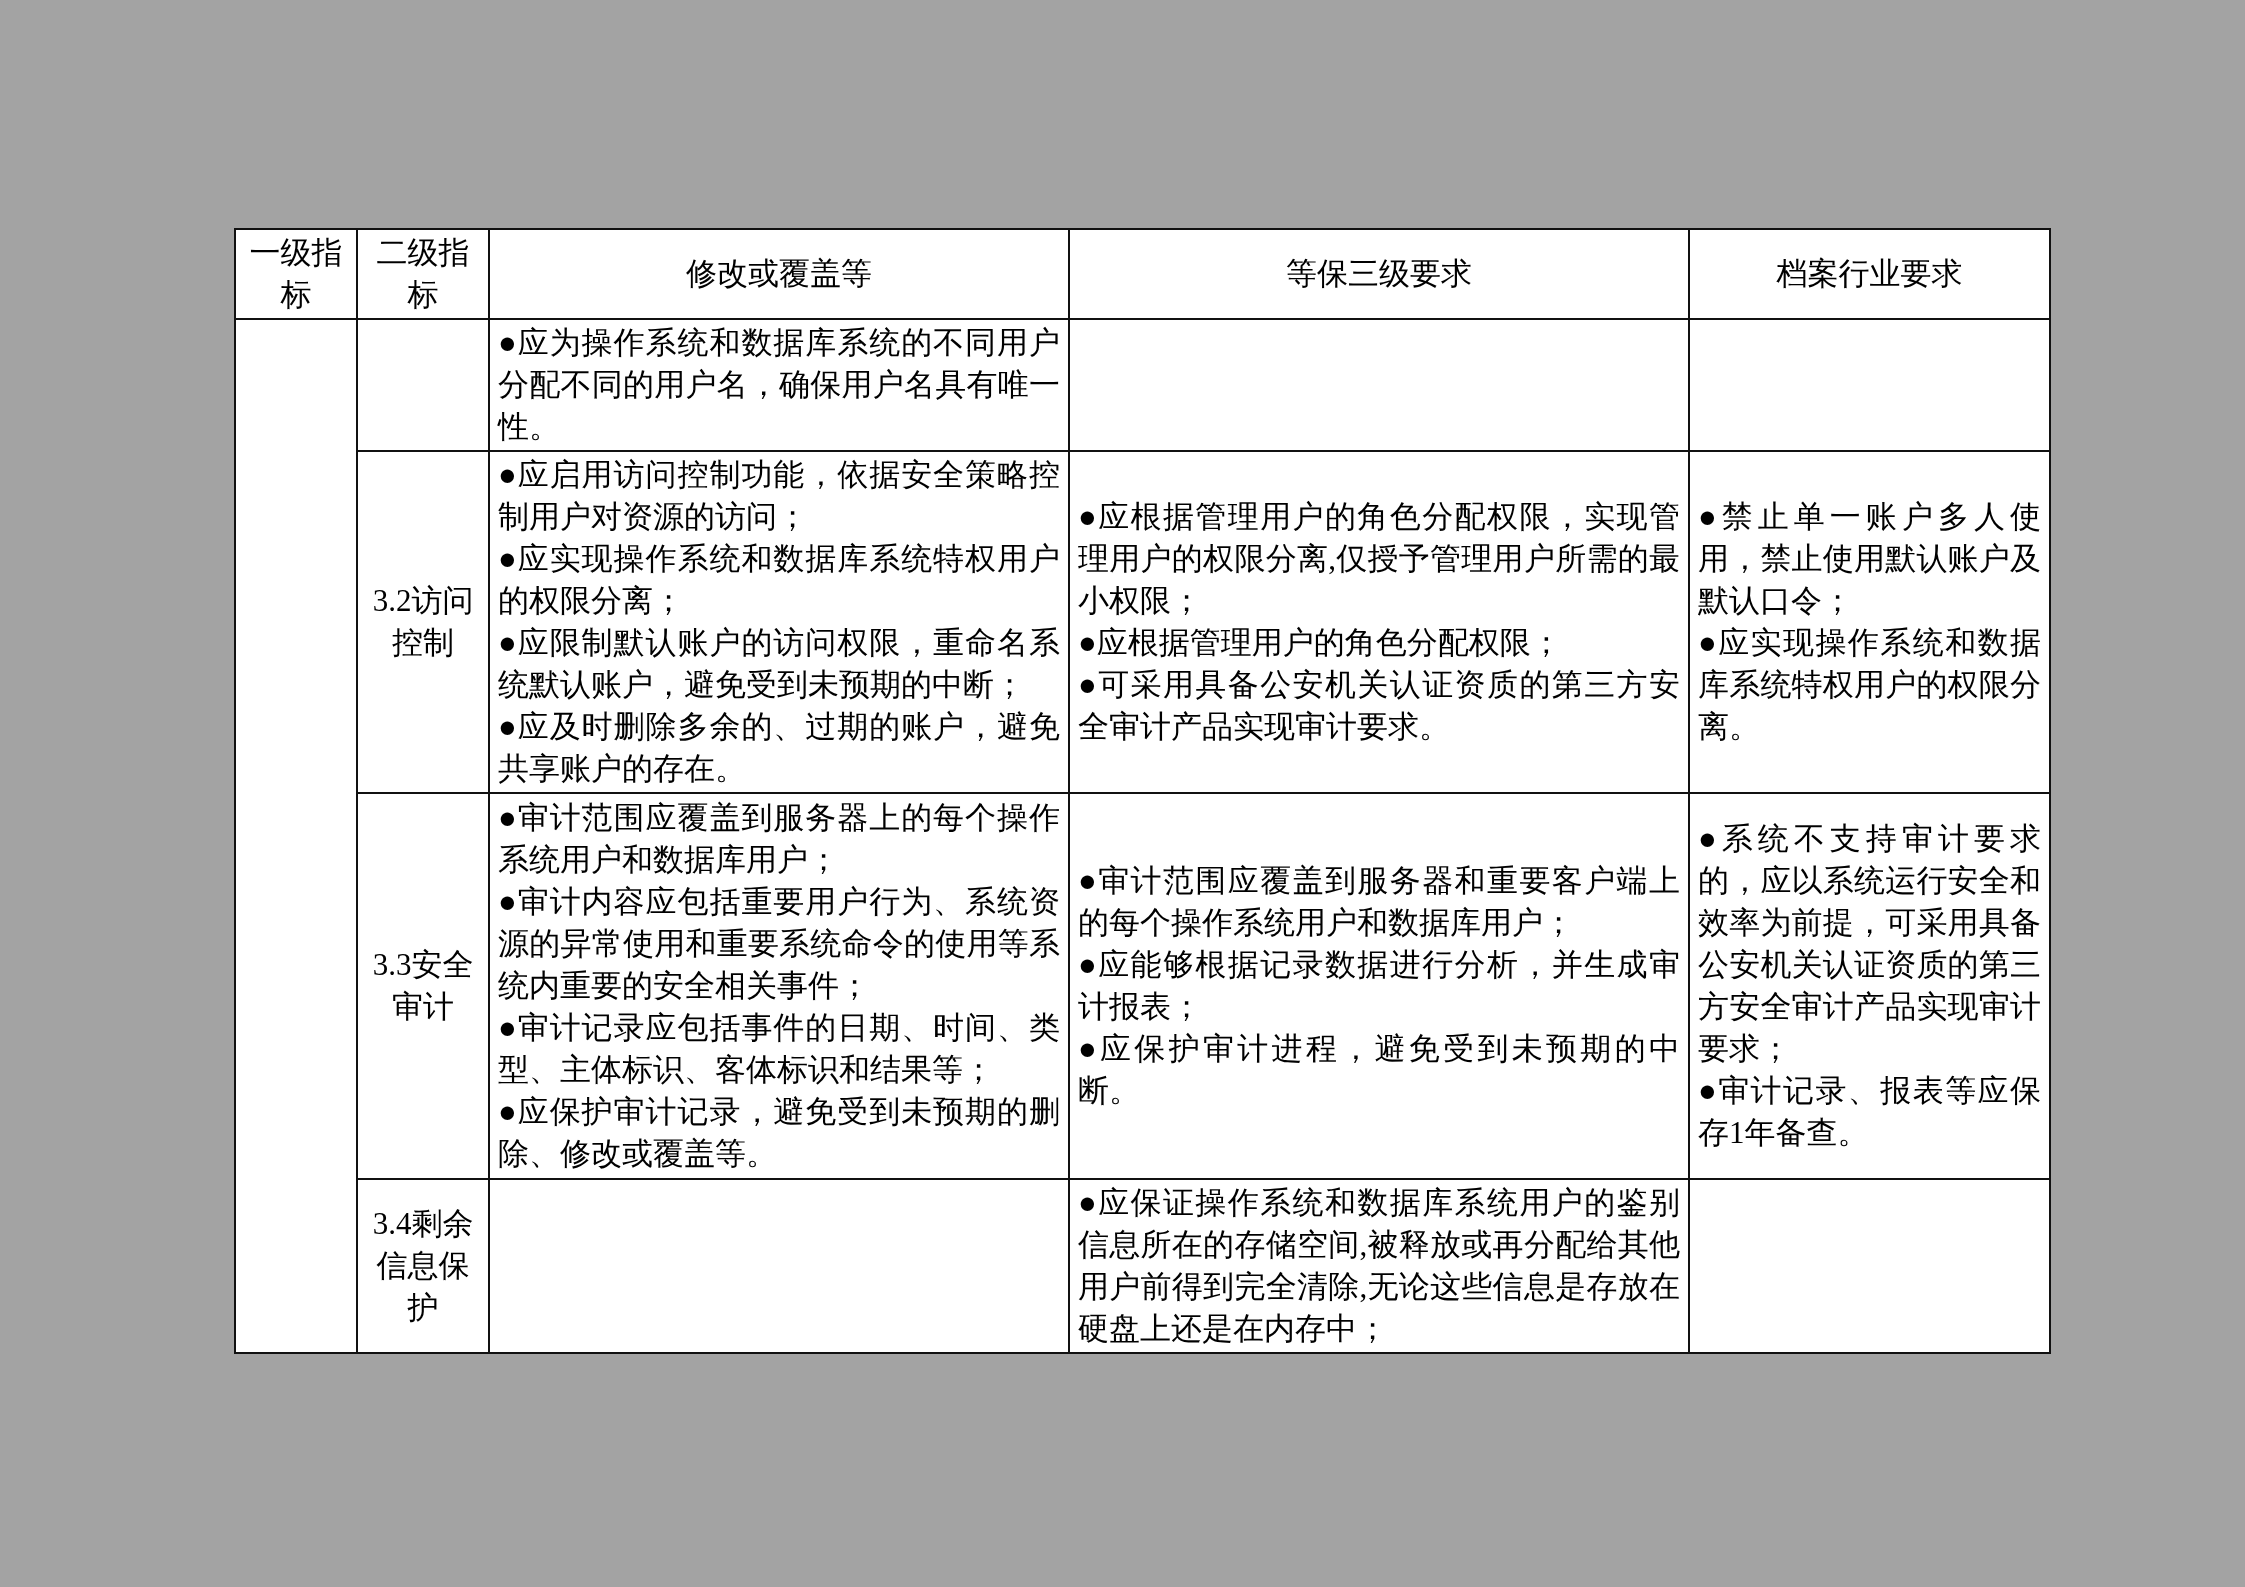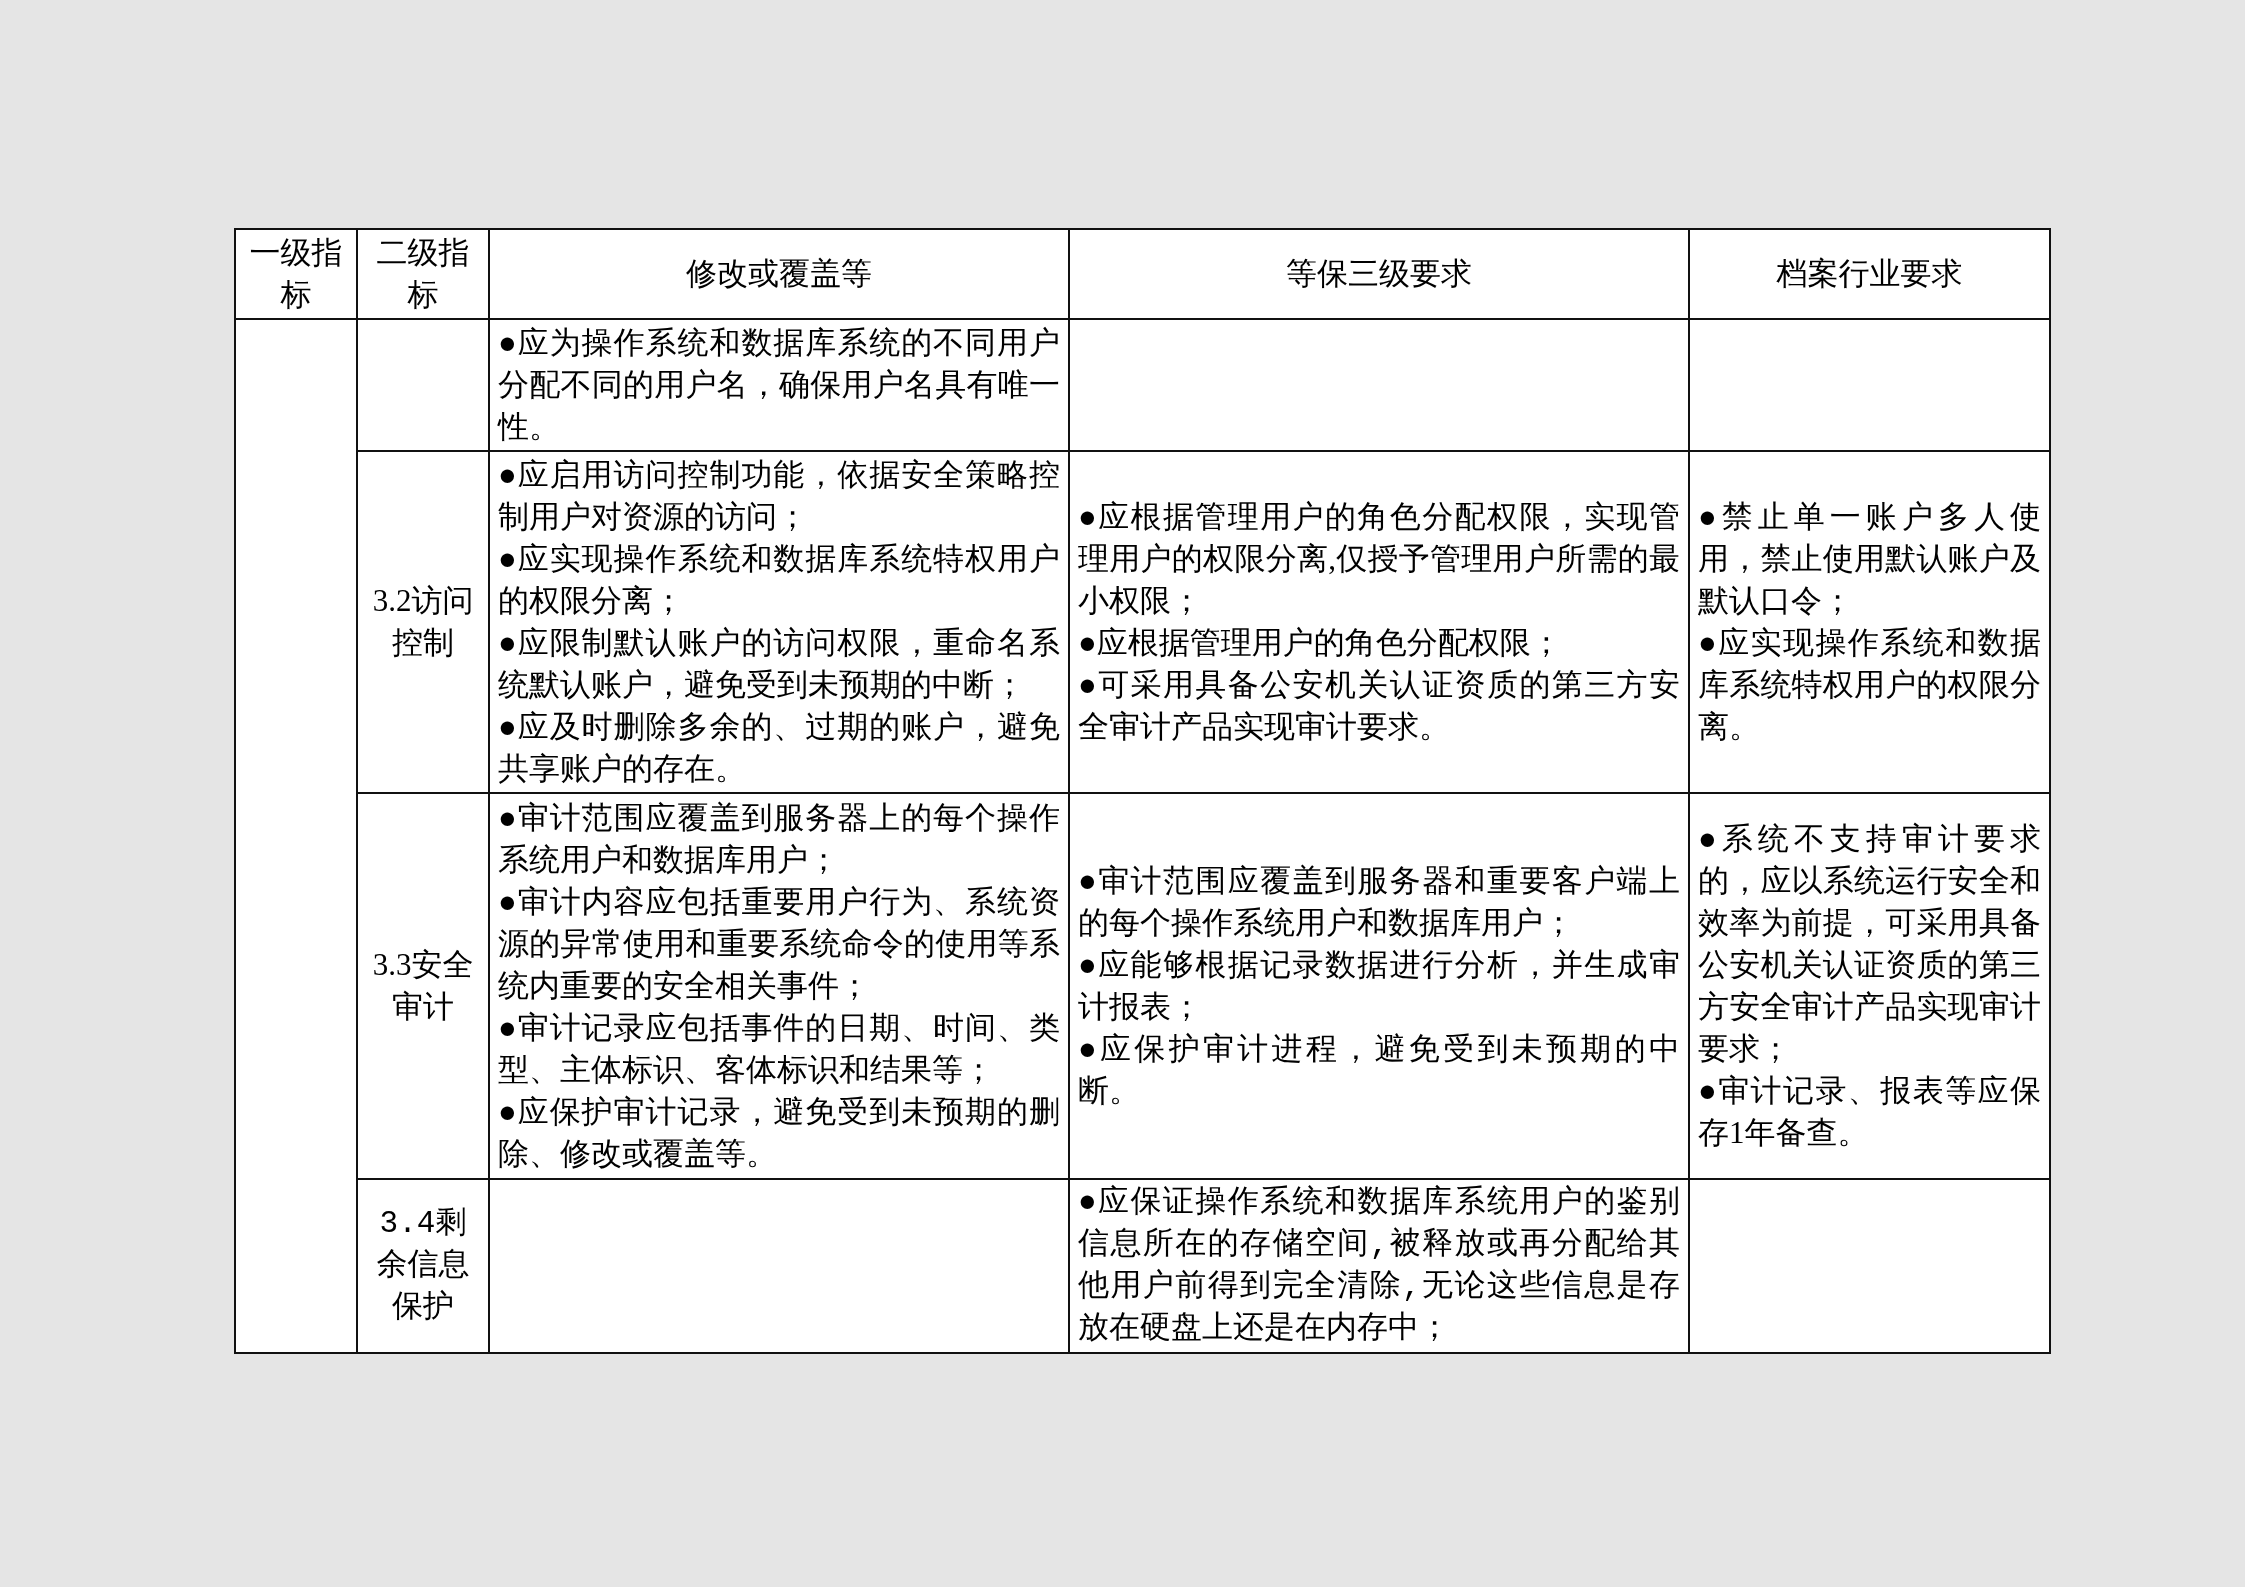--- a/index.html
+++ b/index.html
@@ -8,21 +8,21 @@
     background: #ffffff;
     width: 2245px;
     height: 1587px;
     font-family: "Liberation Serif", "DejaVu Serif", serif;
     color: #000000;
   }
   .page {
     position: relative;
     width: 2245px;
     height: 1587px;
-    background: #e5e5e5;
+    background: #a3a3a3;
     overflow: hidden;
   }
   table.doc-table {
     position: absolute;
     left: 234px;
     top: 228px;
     border-collapse: collapse;
     table-layout: fixed;
     width: 1815px;
     background: #ffffff;
@@ -42,21 +42,21 @@
   td.label-cell {
     text-align: center;
   }
   .para {
     text-align: justify;
     overflow-wrap: break-word;
   }
   .row-cont  { height: 126px; margin-left: 28px; }
   .row-32    { height: 333px; }
   .row-33    { height: 386px; }
-  .row-34    { height: 166px; font-family: Liberation Mono, monospace; }
+  .row-34    { height: 166px; }
 </style>
 </head>
 <body>
 
 <div class="page">
   <table class="doc-table">
     <colgroup>
       <col style="width:122px">
       <col style="width:132px">
       <col style="width:580px">

